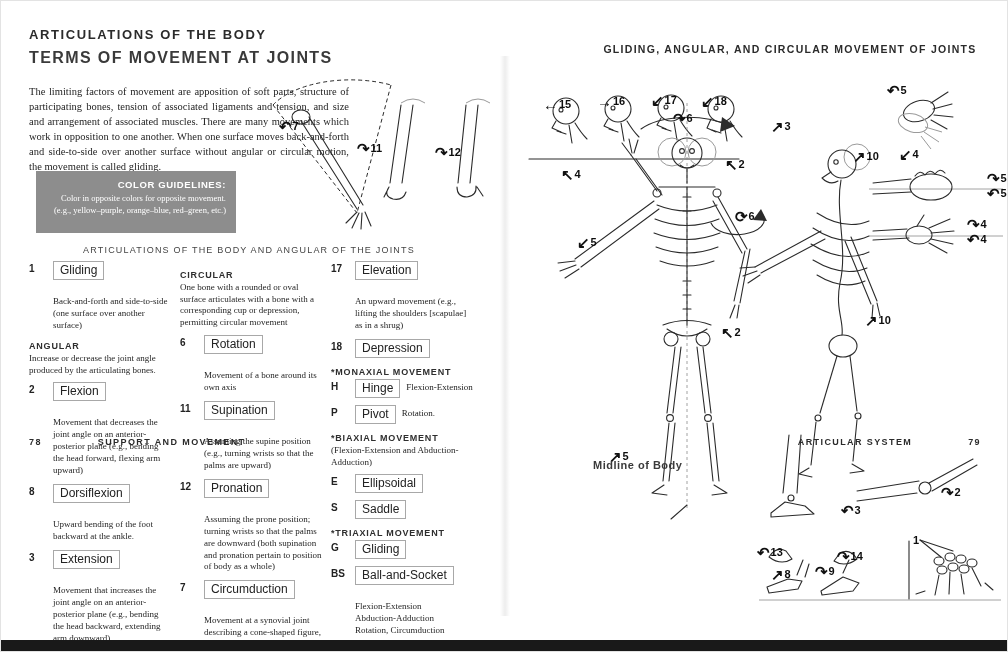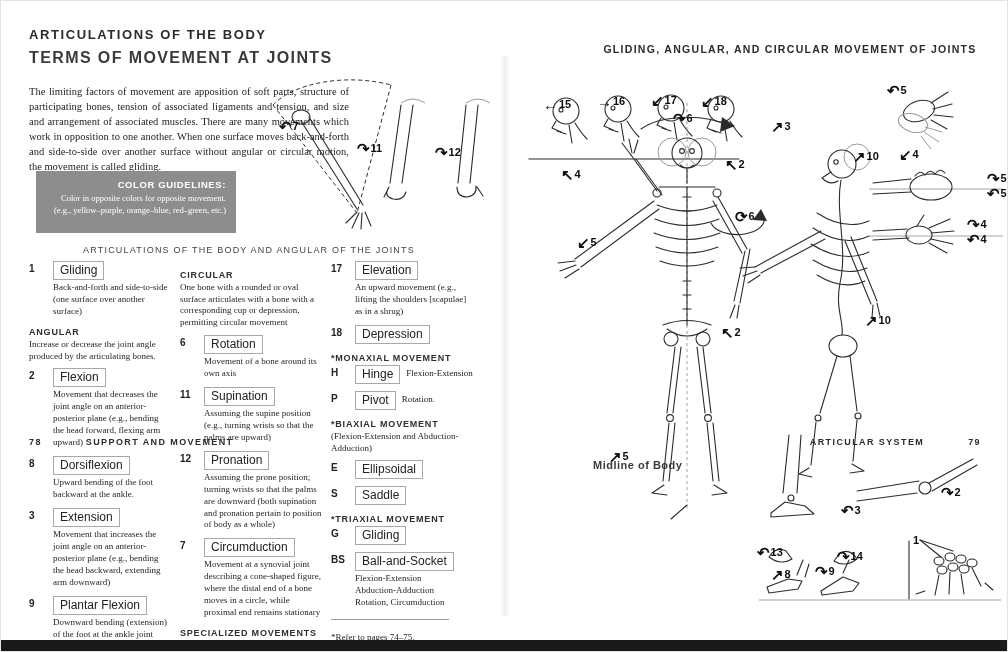--- a/index.html
+++ b/index.html
@@ -41,42 +41,42 @@
   .columns { position:absolute; left:28px; top:260px; width:444px; display:flex; gap:9px; }
   .col { flex:1 1 0; }
   .entry { margin-bottom:7px; }
   .entry-row { display:flex; align-items:flex-start; }
   .entry-num { width:24px; flex:0 0 24px; font-size:10px; font-weight:bold; color:#222; padding-top:2px; }
   .term-box { border:1px solid #a8a8a8; background:#fff; padding:1px 6px 2px;
               font-size:12px; color:#222; white-space:nowrap; }
   .inline-desc { font-family:"Liberation Serif", serif; font-size:9px; color:#222;
                  margin-left:6px; padding-top:3px; }
   .entry-desc { font-family:"Liberation Serif", serif; font-size:9px; line-height:1.33;
-                color:#1f1f1f; margin:2px 0 0 24px; white-space:pre-line; }
+                color:#1f1f1f; margin:16px 0 0 24px; white-space:pre-line; }
   .col-heading { font-size:9px; font-weight:bold; letter-spacing:0.8px; color:#2e2e2e;
                  margin:9px 0 2px; }
   .col-note { font-family:"Liberation Serif", serif; font-size:9px; line-height:1.3;
               color:#1f1f1f; margin-bottom:6px; }
   .footnote { font-family:"Liberation Serif", serif; font-size:9px; color:#1f1f1f;
               border-top:1px solid #9a9a9a; margin-top:10px; padding-top:12px; width:118px; }
 
   
   .rp-title { position:absolute; left:90px; right:24px; top:42px; text-align:center;
               font-size:10.5px; font-weight:bold; letter-spacing:1.3px; color:#2b2b2b; }
   .joint-panel { position:absolute; left:16px; top:62px; width:488px; height:548px; }
   .midline-label { position:absolute; left:88px; top:458px; font-size:11px;
                    letter-spacing:0.5px; color:#3a3a3a;font-weight:bold; }
 
   
   .mk { position:absolute; display:flex; align-items:center; gap:1px;
         font-size:11px; font-weight:bold; color:#0d0d0d; line-height:1; }
   .mk .ar { font-size:15px; font-weight:bold; color:#111; }
 
   
-  .footer { position:absolute; bottom:22px; display:flex; align-items:baseline; gap:44px;
+  .footer { position:absolute; bottom:22px; display:flex; align-items:baseline; gap:56px;
             font-size:9px; font-weight:bold; letter-spacing:1.4px; color:#2b2b2b; }
   #footer-left  { left:28px; }
   #footer-right { right:28px; }
 
   
   svg .st { fill:none; stroke:#2b2b2b; stroke-width:1.1; stroke-linecap:round; stroke-linejoin:round; }
   svg .lt { fill:none; stroke:#8c8c8c; stroke-width:0.8; }
   svg .dash { fill:none; stroke:#2b2b2b; stroke-width:1; stroke-dasharray:4 3; }
   svg .ghost { fill:none; stroke:#9a9a9a; stroke-width:1; }
   svg .fillh { fill:#2b2b2b; stroke:none; }

